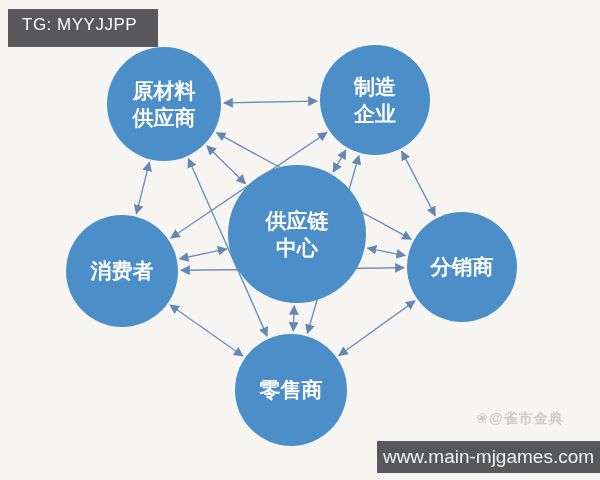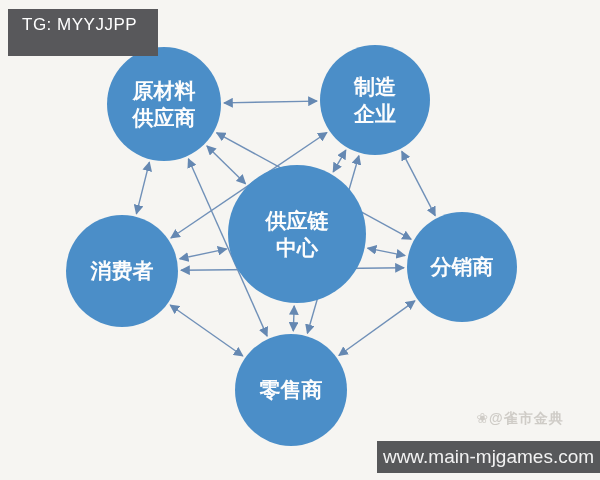--- a/index.html
+++ b/index.html
@@ -27,21 +27,21 @@
   .node-label {
     fill: #fdfdfd;
     font-family: "Liberation Sans", "DejaVu Sans", sans-serif;
     font-weight: bold;
     font-size: 21px;
     text-anchor: middle;
   }
   .tg-badge {
     position: absolute;
     left: 8px; top: 9px;
-    width: 150px; height: 47px;
+    width: 150px; height: 38px;
     background: #58585b;
     color: #ffffff;
     font-size: 17px;
     line-height: 31px;
     padding-left: 14px;
     box-sizing: border-box;
     letter-spacing: 0.5px;
   }
   .watermark {
     position: absolute;

